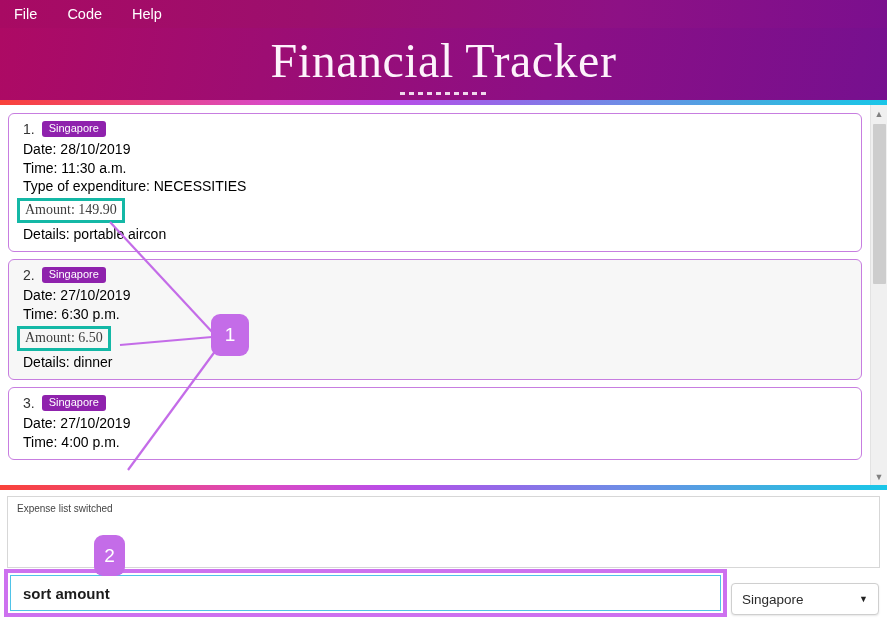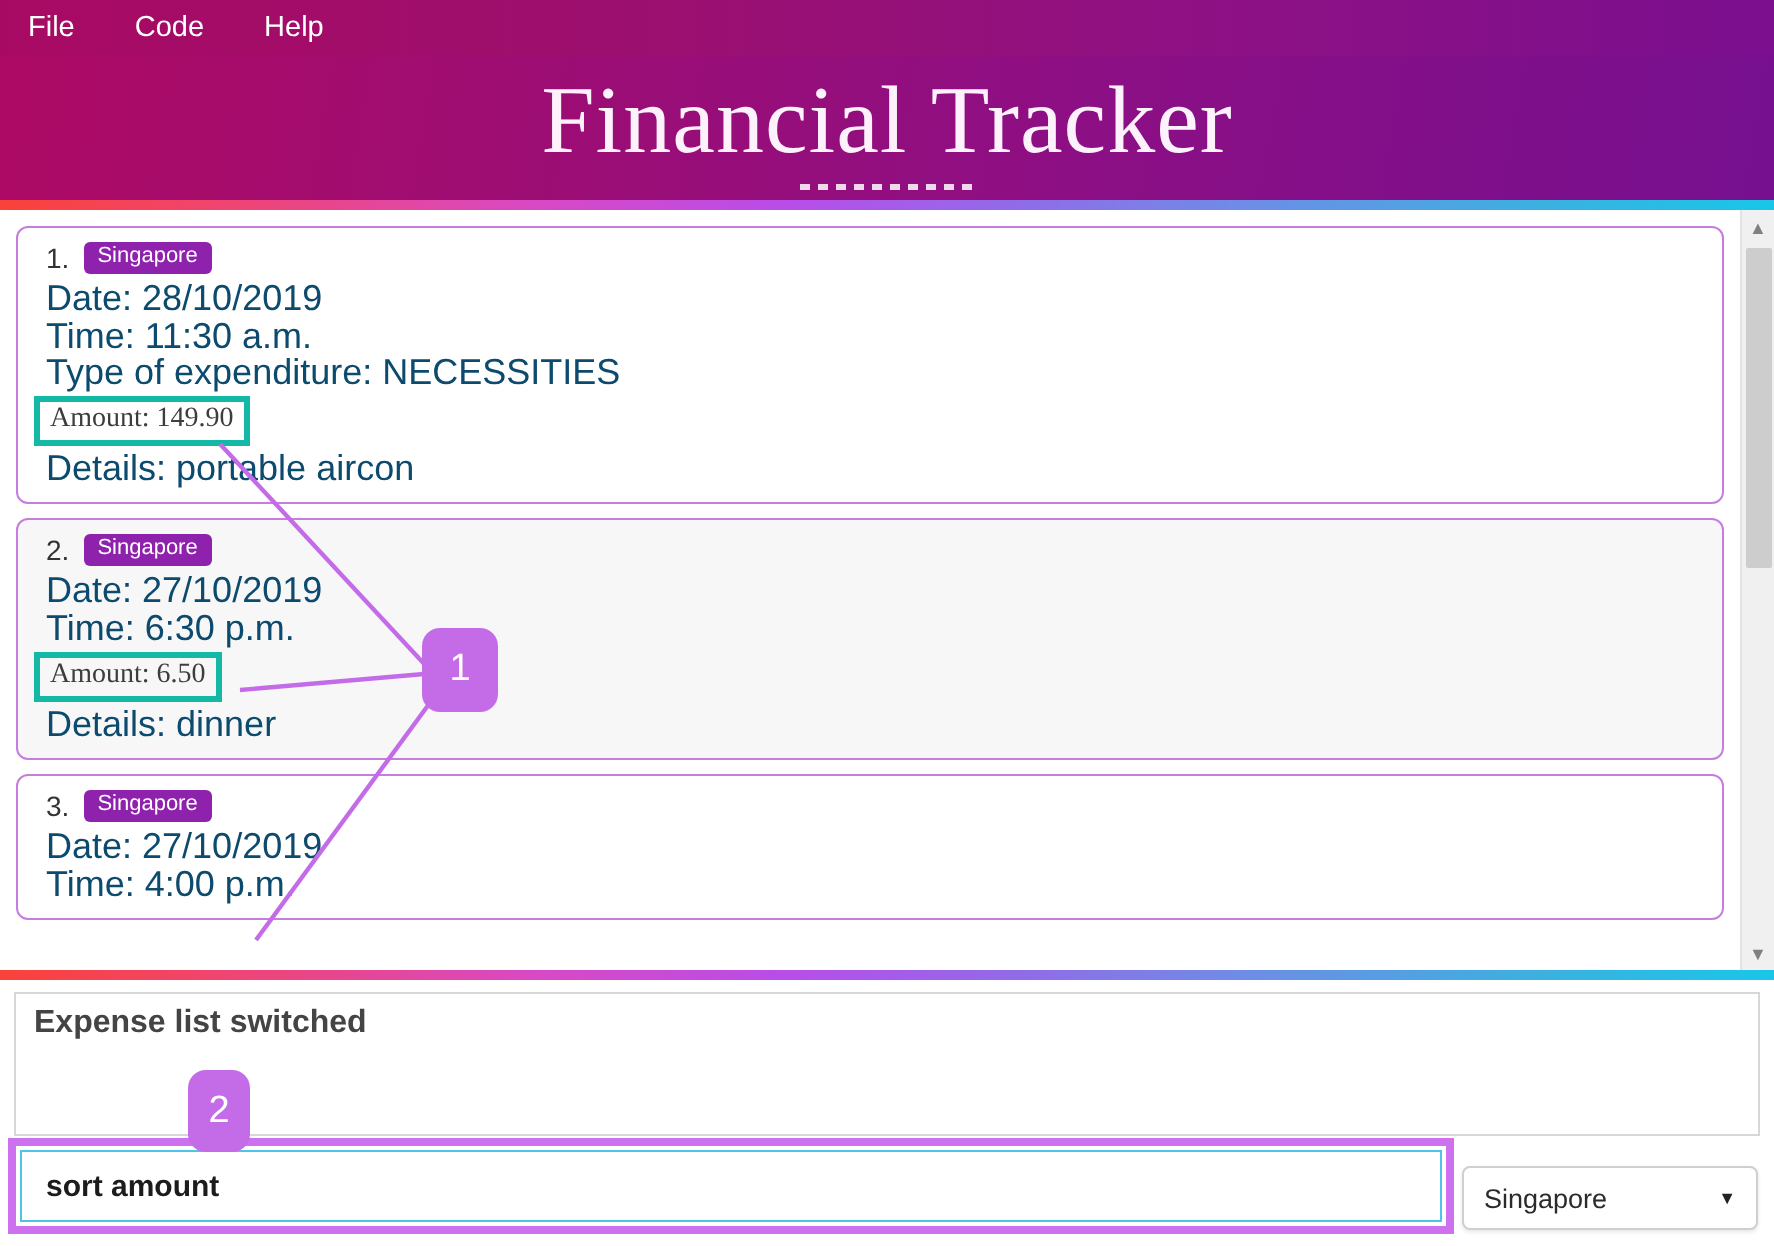--- a/index.html
+++ b/index.html
@@ -100,22 +100,22 @@
   }
   .tag {
     background: #8f22ad;
     color: #ffffff;
     font-size: 11px;
     padding: 2px 7px 3px 7px;
     border-radius: 3px;
     line-height: 1;
   }
   .entry-line {
-    font-size: 18px;
-    color: #0c4a6e;
+    font-size: 14px;
+    color: #000000;
     line-height: 18.6px;
   }
   .amount-line {
     display: inline-block;
     border: 3px solid #14b8a6;
     padding: 0px 5px 1px 5px;
     margin: 2px 12px 2px -6px;
     background: transparent;
     font-size: 14px;
     color: #3d3d3d;
@@ -154,23 +154,22 @@
     background: #ffffff;
     padding: 6px 7px 3px 7px;
   }
   .log-box {
     border: 1px solid #d7d7d7;
     height: 72px;
     padding: 6px 9px;
     background: #ffffff;
   }
   .log-text {
-    font-size: 16px;
+    font-size: 10px;
     color: #444444;
-    font-weight: bold;
   }
 
   
   .bottom-bar {
     position: absolute;
     left: 0; right: 0; bottom: 0;
     height: 48px;
     display: flex;
     align-items: center;
     padding: 0 8px 0 10px;

